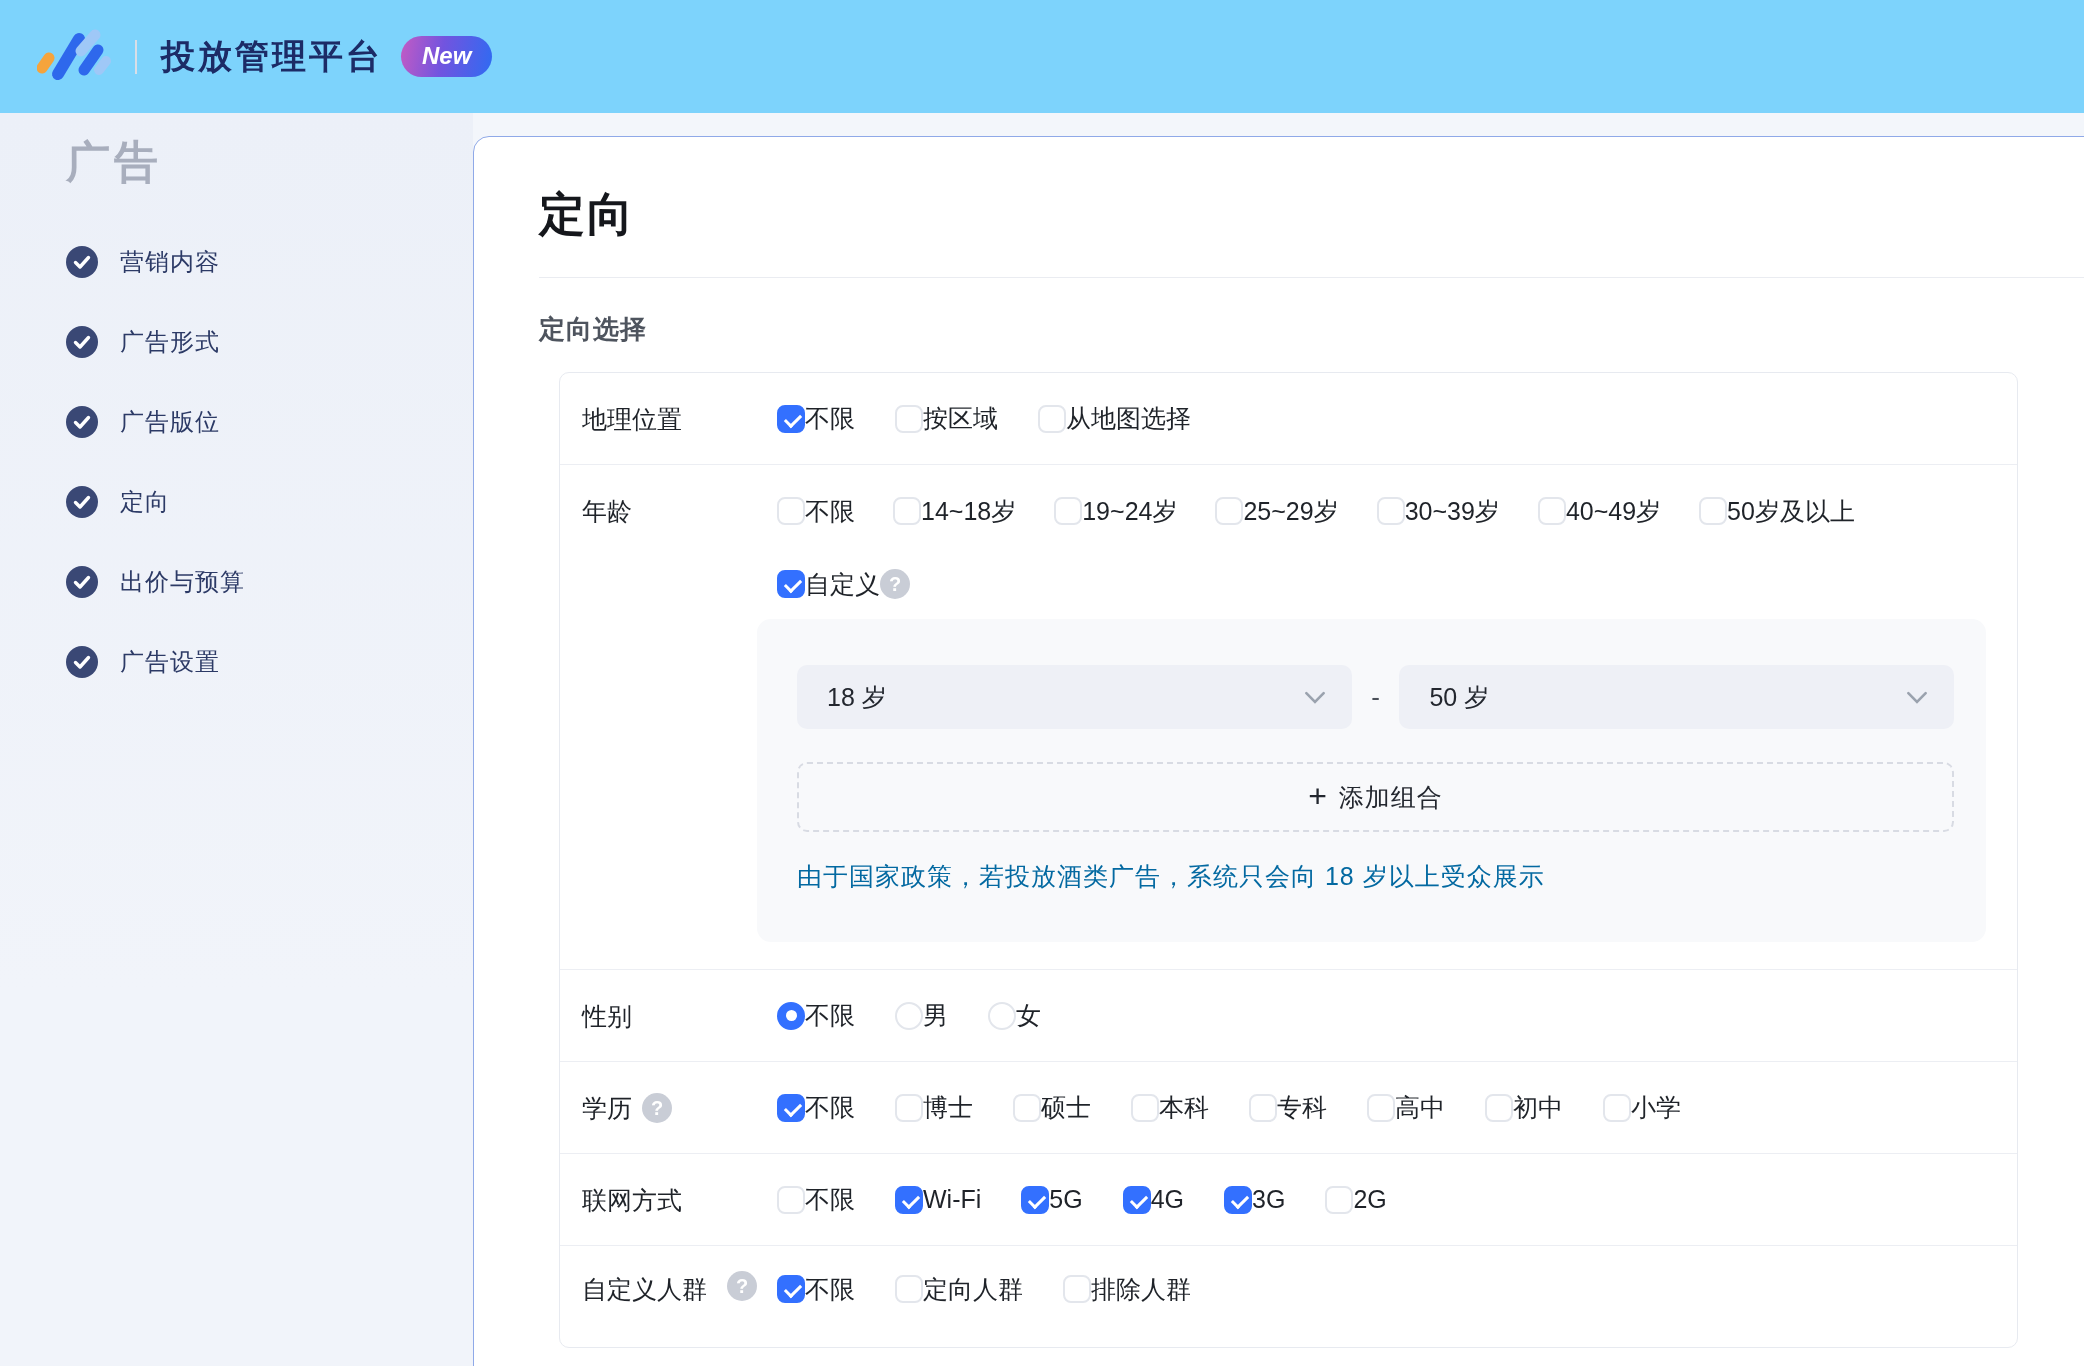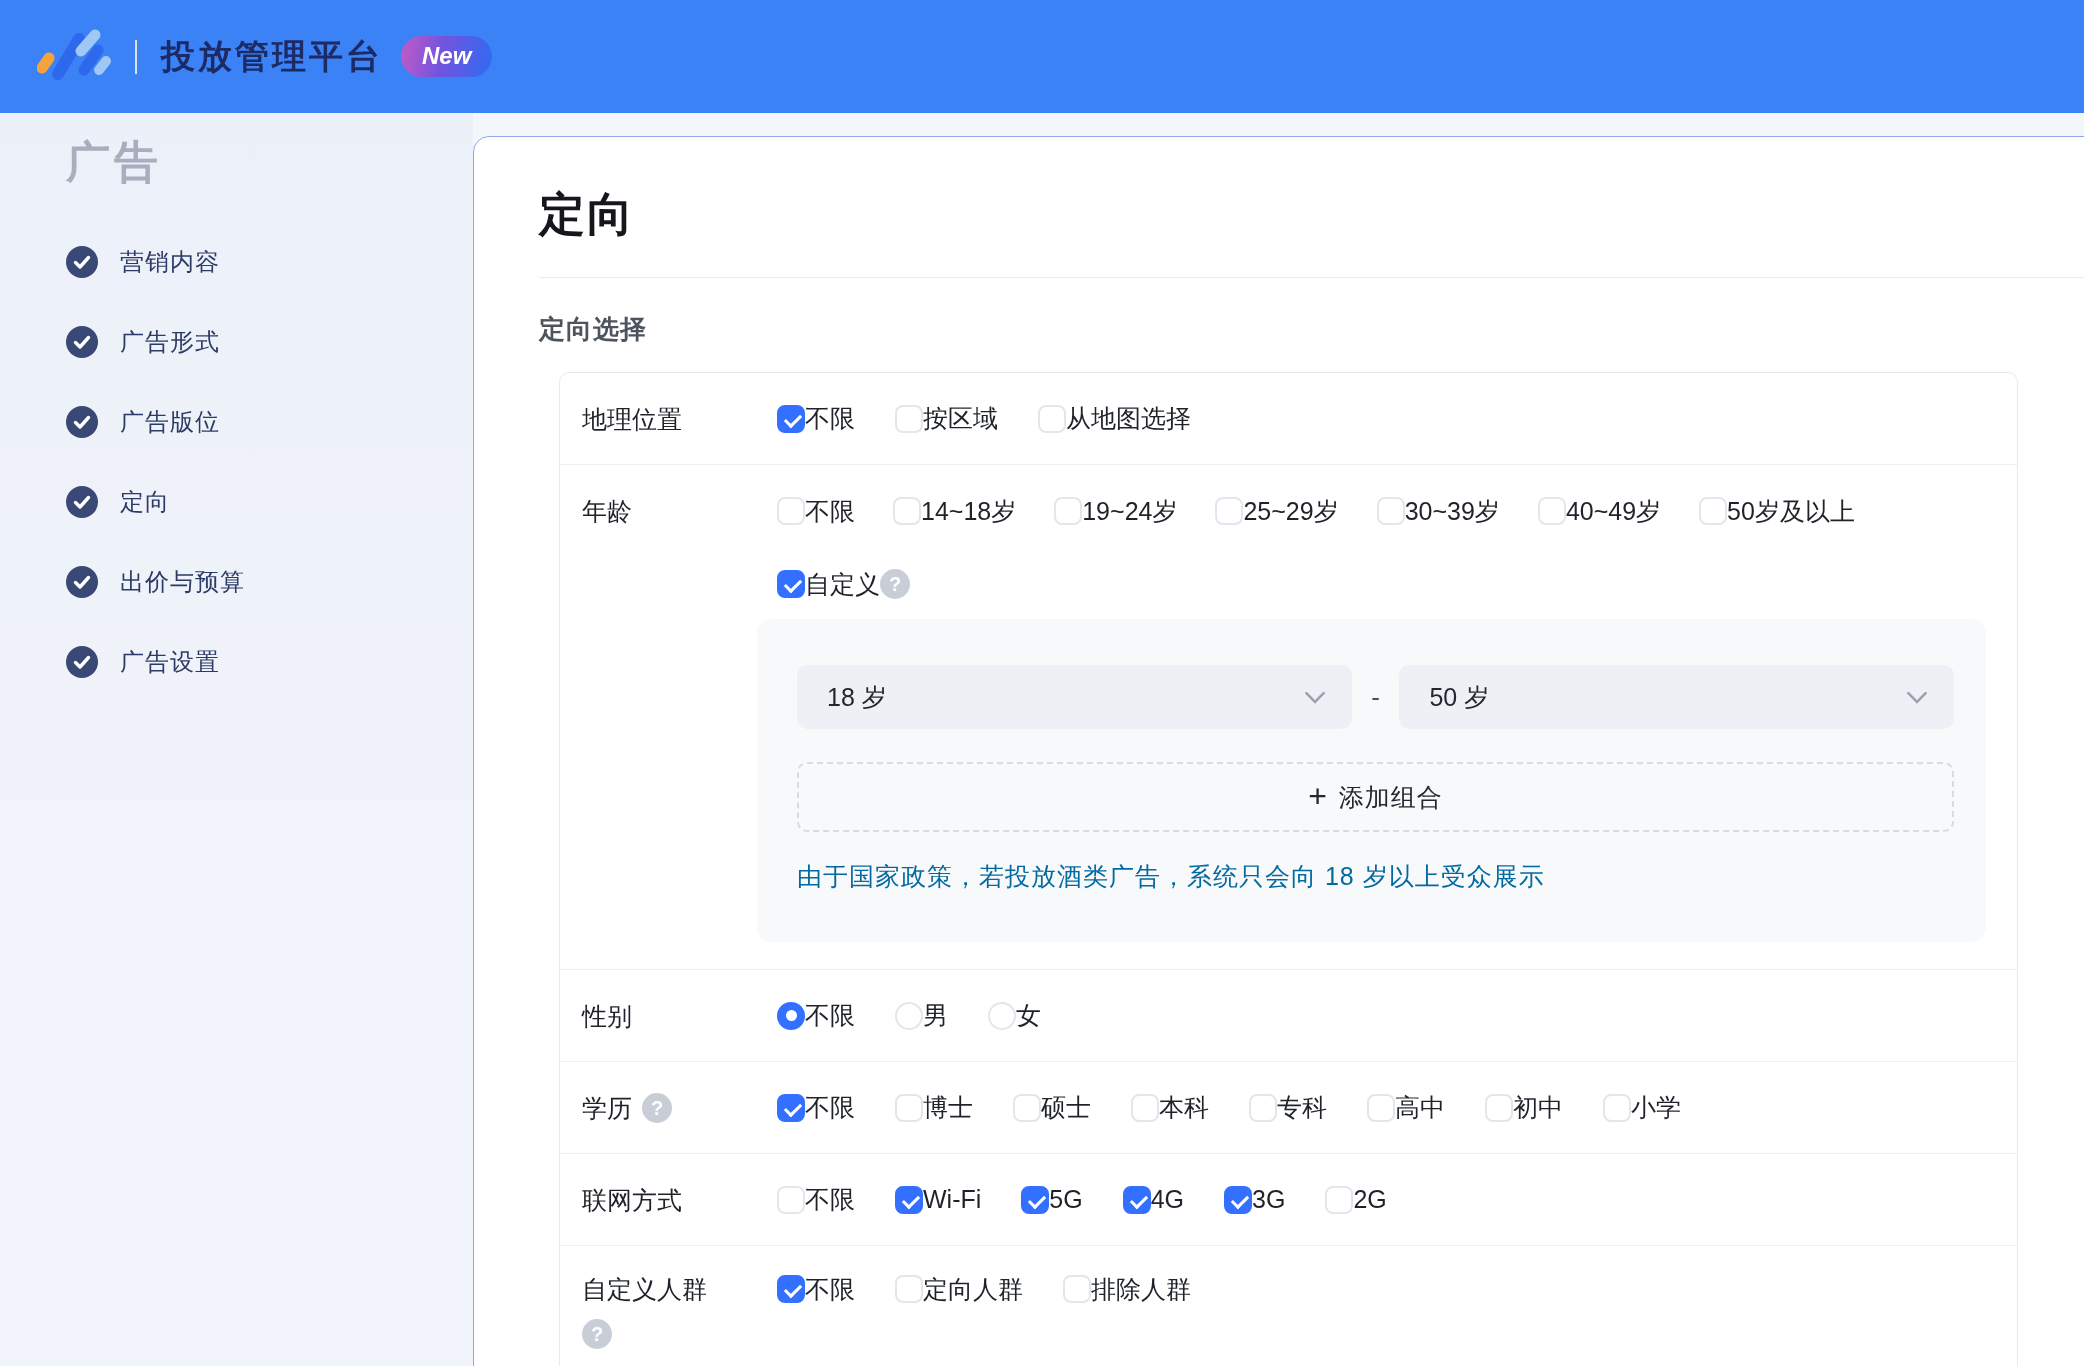--- a/index.html
+++ b/index.html
@@ -5,21 +5,21 @@
   * { margin:0; padding:0; box-sizing:border-box; }
   html,body { width:2084px; height:1366px; }
   body {
     font-family:"Liberation Sans", sans-serif;
     background:#F2F5FA;
     overflow:hidden;
     color:#1F2329;
   }
 
   
-  .topbar { height:113px; background:#3b82f6; display:flex; align-items:center; padding-left:37px; }
+  .topbar { height:113px; background:#7dd3fc; display:flex; align-items:center; padding-left:37px; }
   .brand-logo { display:block; flex:none; }
   .brand-divider { width:2px; height:34px; background:#D9DEE7; margin:0 24px; flex:none; }
   .app-title { font-size:34px; font-weight:700; color:#1C2B66; letter-spacing:3px; white-space:nowrap; }
   .badge {
     margin-left:18px; height:41px; padding:0 21px 2px 21px; border-radius:21px;
     background:linear-gradient(100deg,#C35BC4 0%,#7254DF 45%,#2F6BF2 100%);
     color:#fff; font-size:24px; font-weight:700; font-style:italic;
     display:inline-flex; align-items:center; white-space:nowrap;
   }
 
@@ -42,21 +42,21 @@
   }
   .card-title { font-size:46px; font-weight:700; color:#15171C; letter-spacing:2px; line-height:54px; }
   .card-divider { height:1px; background:#EAECF1; margin-top:36px; }
   .section-label { margin-top:34px; font-size:26px; font-weight:700; color:#4E545E; letter-spacing:1px; }
 
   
   .form-box { margin:25px 0 0 20px; width:1459px; border:1px solid #E7EAF0; border-radius:10px; background:#fff; }
   .frow { display:flex; padding-left:22px; border-bottom:1px solid #ECEEF3; min-height:92px; align-items:center; }
   .frow.last { border-bottom:none; }
   .flabel { width:195px; flex:none; font-size:25px; font-weight:500; color:#1F2329; display:flex; align-items:center; gap:10px; line-height:36px; }
-  .flabel.col { flex-direction:column; align-items:flex-start; gap:12px; }
+  .flabel.col { flex-direction:row; align-items:flex-start; gap:20px; }
   .fctrl { display:flex; flex-direction:column; }
 
   .frow-age { align-items:flex-start; padding-top:28px; padding-bottom:27px; }
   .frow-custom { align-items:flex-start; padding-top:25px; padding-bottom:30px; min-height:101px; }
 
   .optline { display:flex; align-items:center; gap:40px; height:36px; }
   .optline.tight { gap:38px; }
   .opt { display:inline-flex; align-items:center; gap:0; cursor:pointer; white-space:nowrap; }
   .olabel { font-size:25px; color:#1F2329; font-weight:500; }
   .cb { width:28px; height:28px; flex:none; border-radius:8px; background:#fff; border:2px solid #E3E6EC; position:relative; }

